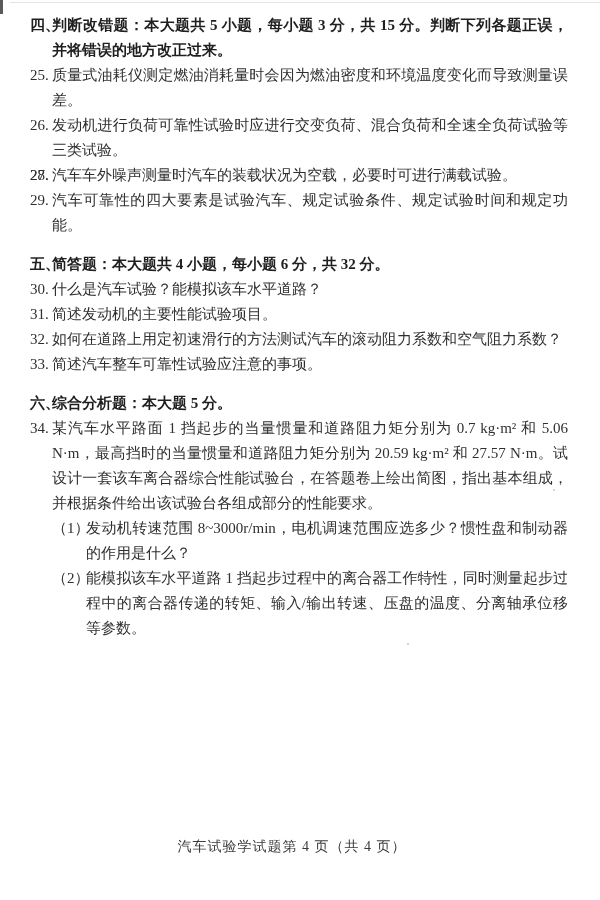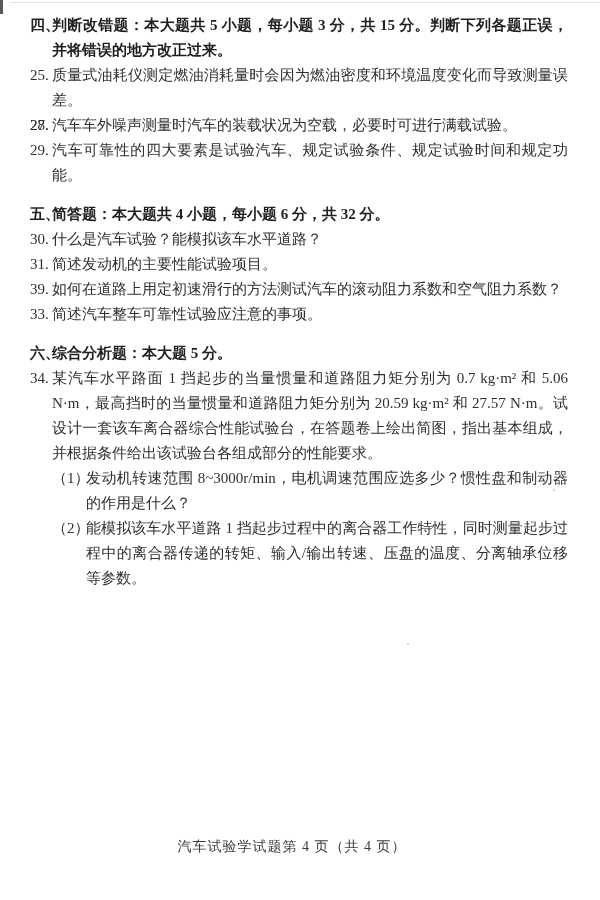--- a/index.html
+++ b/index.html
@@ -85,20 +85,24 @@
     <div class="section">
       <div class="row header-row">
         <span class="row-num">四、</span>
         <span class="row-text">判断改错题：本大题共 5 小题，每小题 3 分，共 15 分。判断下列各题正误，并将错误的地方改正过来。</span>
       </div>
       <div class="row">
         <span class="row-num">25.</span>
         <span class="row-text">质量式油耗仪测定燃油消耗量时会因为燃油密度和环境温度变化而导致测量误差。</span>
       </div>
       <div class="row">
+        <span class="row-num">26.</span>
+        <span class="row-text">发动机进行负荷可靠性试验时应进行交变负荷、混合负荷和全速全负荷试验等三类试验。</span>
+      </div>
+      <div class="row">
         <span class="row-num">27.</span>
       </div>
       <div class="row">
         <span class="row-num">28.</span>
         <span class="row-text">汽车车外噪声测量时汽车的装载状况为空载，必要时可进行满载试验。</span>
       </div>
       <div class="row">
         <span class="row-num">29.</span>
         <span class="row-text">汽车可靠性的四大要素是试验汽车、规定试验条件、规定试验时间和规定功能。</span>
       </div>
@@ -111,21 +115,21 @@
       </div>
       <div class="row">
         <span class="row-num">30.</span>
         <span class="row-text">什么是汽车试验？能模拟该车水平道路？</span>
       </div>
       <div class="row">
         <span class="row-num">31.</span>
         <span class="row-text">简述发动机的主要性能试验项目。</span>
       </div>
       <div class="row">
-        <span class="row-num">39.</span>
+        <span class="row-num">32.</span>
         <span class="row-text">如何在道路上用定初速滑行的方法测试汽车的滚动阻力系数和空气阻力系数？</span>
       </div>
       <div class="row">
         <span class="row-num">33.</span>
         <span class="row-text">简述汽车整车可靠性试验应注意的事项。</span>
       </div>
     </div>
 
     <div class="section">
       <div class="row header-row">

